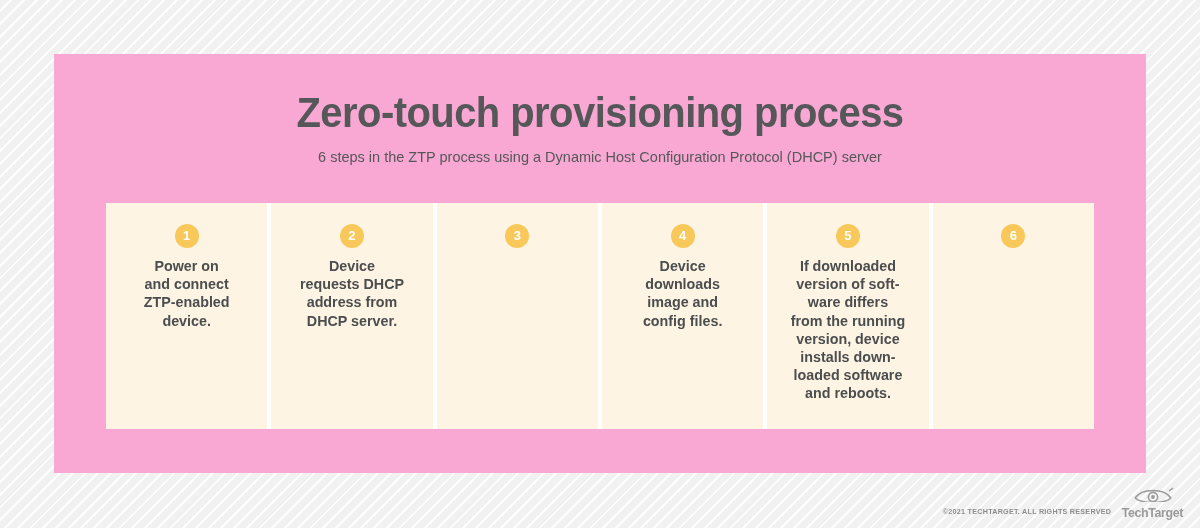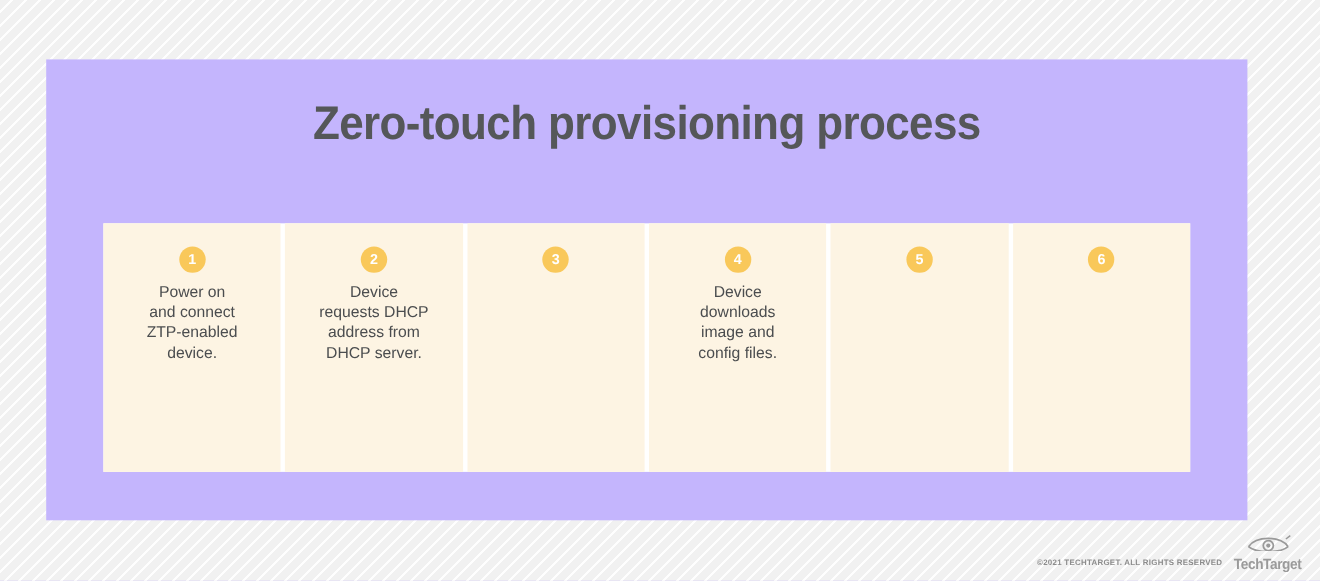--- a/index.html
+++ b/index.html
@@ -17,25 +17,25 @@
       rgba(255,255,255,0.0) 0px,
       rgba(255,255,255,0.0) 7px,
       rgba(255,255,255,0.95) 7px,
       rgba(255,255,255,0.95) 9px
     );
     position: relative;
   }
 
   .card {
     position: absolute;
-    left: 42px;
+    left: 54px;
     top: 54px;
     width: 1092px;
     height: 419px;
-    background: #c4b5fd;
+    background: #f9a8d4;
   }
 
   .title {
     text-align: center;
     margin: 0;
     padding-top: 33px;
     font-size: 43px;
     line-height: 50px;
     font-weight: bold;
     color: #555759;
@@ -90,20 +90,21 @@
   }
 
   .step-text {
     margin: 9px auto 0 auto;
     text-align: center;
     font-size: 14.3px;
     line-height: 18.2px;
     color: #4b4d4f;
     max-width: 134px;
     white-space: pre-line;
+    font-weight: bold;
   }
 
   .footer {
     position: absolute;
     right: 14px;
     bottom: 4px;
     display: flex;
     align-items: flex-end;
     gap: 8px;
   }
@@ -138,20 +139,21 @@
     font-family: "Liberation Sans Narrow", "Liberation Sans", sans-serif;
     transform: scaleX(0.92);
   }
 </style>
 </head>
 <body>
 
 <div class="card">
 
   <h1 class="title">Zero-touch provisioning process</h1>
+  <p class="subtitle">6 steps in the ZTP process using a Dynamic Host Configuration Protocol (DHCP) server</p>
 
   <div class="steps">
 
     <div class="step">
       <div class="badge">1</div>
       <div class="step-text">Power on
 and connect
 ZTP-enabled
 device.</div>
     </div>
@@ -171,20 +173,28 @@
     <div class="step">
       <div class="badge">4</div>
       <div class="step-text">Device
 downloads
 image and
 config files.</div>
     </div>
 
     <div class="step">
       <div class="badge">5</div>
+      <div class="step-text">If downloaded
+version of soft-
+ware differs
+from the running
+version, device
+installs down-
+loaded software
+and reboots.</div>
     </div>
 
     <div class="step">
       <div class="badge">6</div>
     </div>
 
   </div>
 </div>
 
 <div class="footer">

